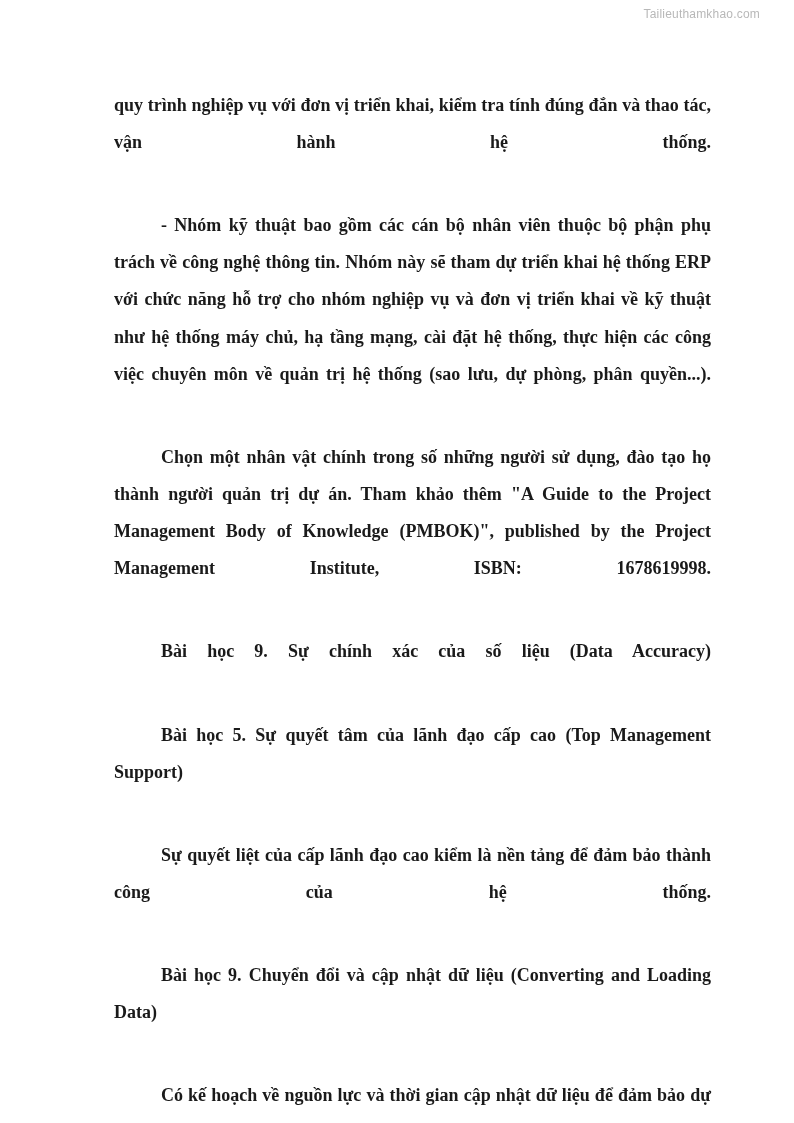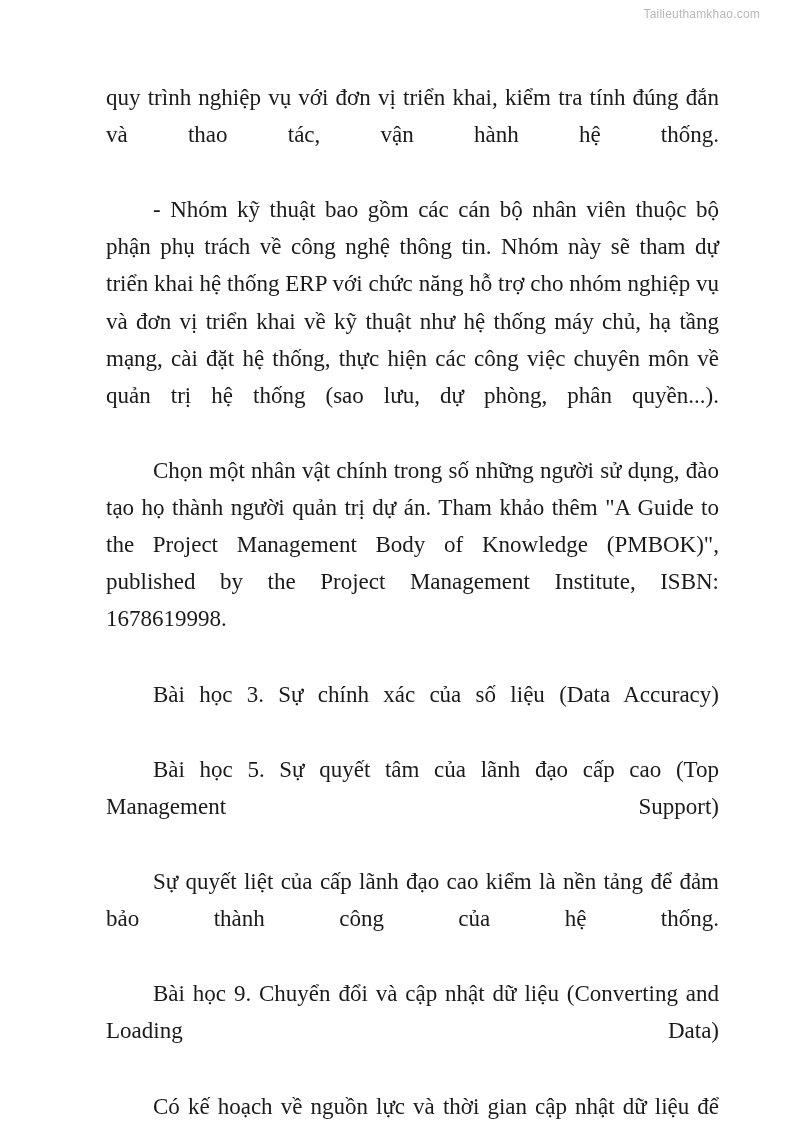--- a/index.html
+++ b/index.html
@@ -27,27 +27,28 @@
     white-space: nowrap;
     user-select: none;
   }
   .content {
     position: absolute;
     left: 105px;
     top: 78px;
     width: 615px;
   }
   .para {
-    margin: 1px;
-    font-size: 23px;
+    margin: 9px;
+    font-size: 18px;
     line-height: 37.1px;
     text-align: justify;
     text-justify: inter-word;
     text-indent: 0;
     word-spacing: 0.1px;
+    font-weight: bold;
   }
   .para.indent {
     text-indent: 47px;
   }
   
   .para::after {
     content: "";
     display: inline-block;
     width: 100%;
   }
@@ -65,21 +66,21 @@
 <body>
 
 <div class="page">
 
   <div class="watermark" style="color: rgb(184, 184, 184);">Tailieuthamkhao.com</div>
 
   <div class="content">
       <p class="para">quy trình nghiệp vụ với đơn vị triển khai, kiểm tra tính đúng đắn và thao tác, vận hành hệ thống.</p>
       <p class="para indent">- Nhóm kỹ thuật bao gồm các cán bộ nhân viên thuộc bộ phận phụ trách về công nghệ thông tin. Nhóm này sẽ tham dự triển khai hệ thống ERP với chức năng hỗ trợ cho nhóm nghiệp vụ và đơn vị triển khai về kỹ thuật như hệ thống máy chủ, hạ tầng mạng, cài đặt hệ thống, thực hiện các công việc chuyên môn về quản trị hệ thống (sao lưu, dự phòng, phân quyền...).</p>
       <p class="para indent">Chọn một nhân vật chính trong số những người sử dụng, đào tạo họ thành người quản trị dự án. Tham khảo thêm "A Guide to the Project Management Body of Knowledge (PMBOK)", published by the Project Management Institute, ISBN: 1678619998.</p>
-      <p class="para indent">Bài học 3. Sự chính xác của số liệu (Data Accuracy)</p>
+      <p class="para indent">Bài học 9. Sự chính xác của số liệu (Data Accuracy)</p>
       <p class="para indent">Bài học 5. Sự quyết tâm của lãnh đạo cấp cao (Top Management Support)</p>
       <p class="para indent">Sự quyết liệt của cấp lãnh đạo cao kiểm là nền tảng để đảm bảo thành công của hệ thống.</p>
       <p class="para indent">Bài học 9. Chuyển đổi và cập nhật dữ liệu (Converting and Loading Data)</p>
       <p class="para indent">Có kế hoạch về nguồn lực và thời gian cập nhật dữ liệu để đảm bảo dự án được triển khai đúng tiến độ.</p>
     </div>
 
 
 </div>
 
 </body></html>

